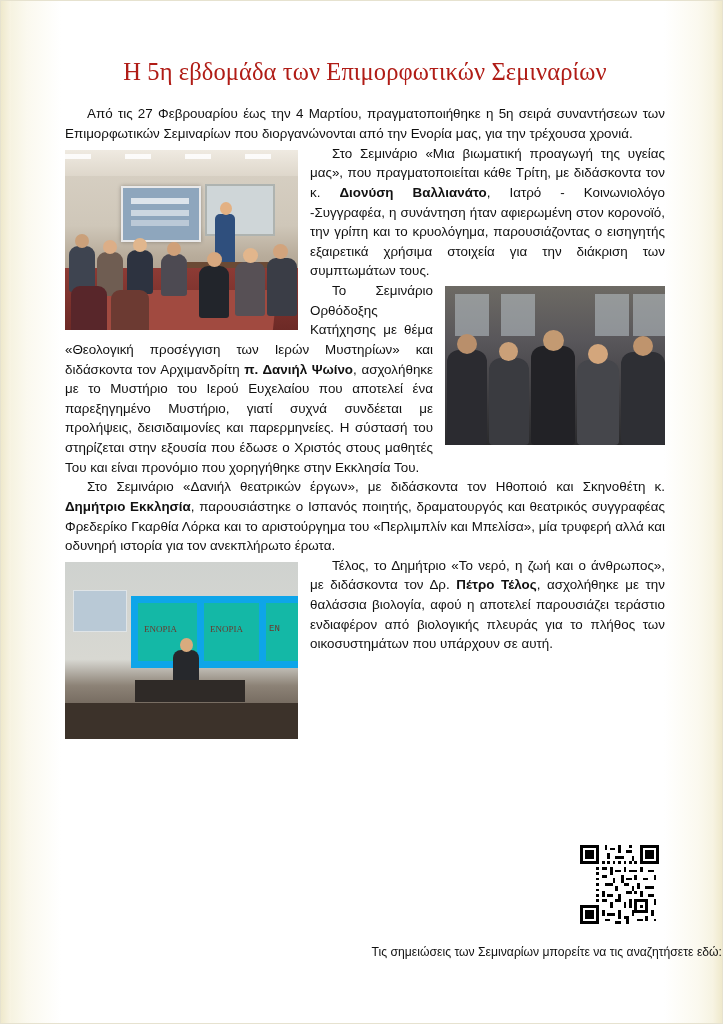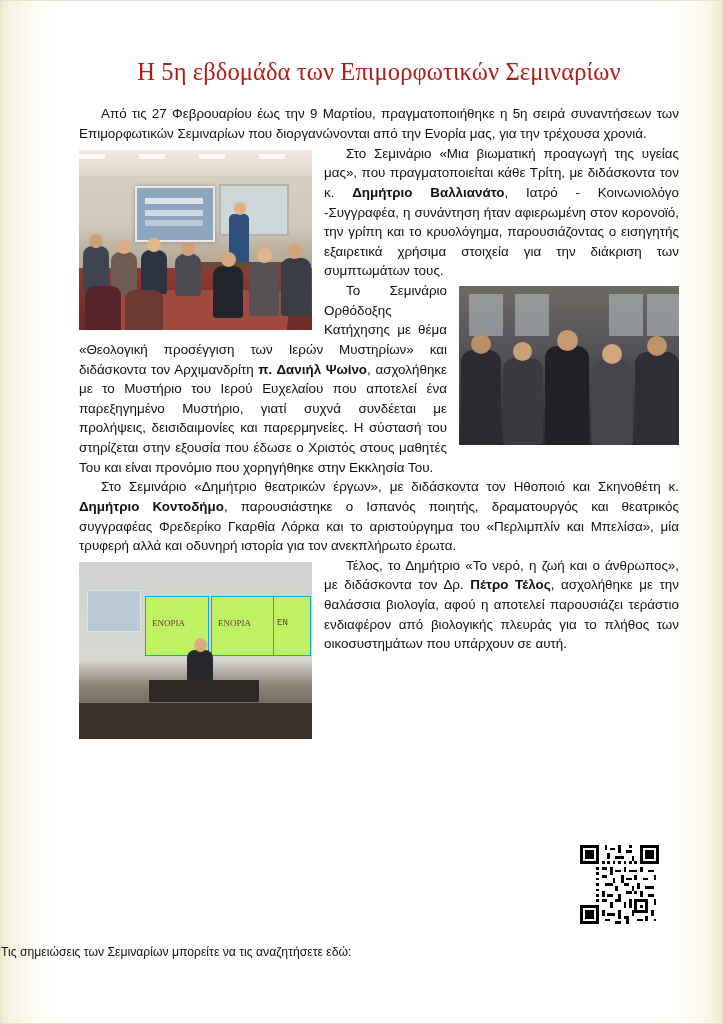--- a/index.html
+++ b/index.html
@@ -27,21 +27,21 @@
     top: 0;
     width: 10px;
     height: 100%;
     background: linear-gradient(to right, #efe9cc, #f8f4e4);
   }
   .edge-left { left: 0; }
   .edge-right { right: 0; background: linear-gradient(to left, #efe9cc, #f8f4e4); }
 
   .content {
     position: absolute;
-    left: 78px;
+    left: 64px;
     top: 56px;
     width: 600px;
   }
 
   h1.title {
     margin: 0 0 18px 0;
     font-family: "Liberation Serif", serif;
     font-size: 24.5px;
     font-weight: normal;
     color: #b01c16;
@@ -108,21 +108,21 @@
   .p1-head { position:absolute; border-radius:50%; }
 
   
   .p2-bg { position:absolute; inset:0; background:linear-gradient(to bottom,#6d6a64 0%,#58565a 35%,#3b3a3d 75%,#2a2a2c 100%); }
   .p2-win { position:absolute; top:8px; width:34px; height:42px; background:#b9c3c8; opacity:.55; }
   .p2-person { position:absolute; border-radius:12px 12px 4px 4px; }
   .p2-head { position:absolute; border-radius:50%; }
 
   
   .p3-bg { position:absolute; inset:0; background:linear-gradient(to bottom,#cfd2cf 0%,#d8d8d2 55%,#8c8276 70%,#4c4037 100%); }
-  .p3-banner { position:absolute; top:34px; width:62px; height:58px; background:#bef264; border:1px solid #0ea5e9; }
+  .p3-banner { position:absolute; top:34px; width:62px; height:58px; background:#14b8a6; border:7px solid #0ea5e9; }
   .p3-banner span { position:absolute; left:6px; top:20px; font-size:9px; color:#6a3a2e; font-family:"Liberation Serif",serif;}
   .p3-screenL { position:absolute; left:8px; top:28px; width:52px; height:40px; background:#b9c9d6; border:1px solid #dfe4e7;}
   .p3-table { position:absolute; left:70px; top:118px; width:110px; height:22px; background:#2f2a27;}
   .p3-speaker-body{position:absolute;left:108px;top:88px;width:26px;height:34px;background:#26282c;border-radius:8px 8px 0 0;}
   .p3-speaker-head{position:absolute;left:115px;top:76px;width:13px;height:14px;background:#d9ab7e;border-radius:50%;}
   .p3-floor{position:absolute;left:0;bottom:0;width:100%;height:36px;background:#3c322a;}
 
   
   .qr-wrap {
     position: absolute;
@@ -136,42 +136,42 @@
     width: 79px;
     height: 79px;
     display: block;
   }
 
   .footer-note {
     position: absolute;
     left: 0;
     right: 0;
     bottom: 64px;
-    text-align: left;
+    text-align: right;
     font-family: "Liberation Sans", sans-serif;
     font-size: 12.2px;
     color: #111;
   }
   .clear { clear: both; }
 </style>
 </head>
 <body>
 
 <div class="page">
   <div class="edge-left"></div>
   <div class="edge-right"></div>
 
   <div class="content">
 
     <h1 class="title">Η 5η εβδομάδα των Επιμορφωτικών Σεμιναρίων</h1>
 
     <div class="article">
 
       <p>
-        <span>Από τις 27 Φεβρουαρίου έως την 9 Μαρτίου, πραγματοποιήθηκε η 5η σειρά συναντήσεων των Επιμορφωτικών Σεμιναρίων που διοργανώνονται από την Ενορία μας, για την τρέχουσα χρονιά.</span>
+        <span>Από τις 27 Φεβρουαρίου έως την 4 Μαρτίου, πραγματοποιήθηκε η 5η σειρά συναντήσεων των Επιμορφωτικών Σεμιναρίων που διοργανώνονται από την Ενορία μας, για την τρέχουσα χρονιά.</span>
       </p>
 
       <div class="img img-1">
         <div class="p1-wall"></div>
         <div class="p1-ceiling"></div>
         <div class="p1-lights"></div>
         <div class="p1-screen"></div>
         <div class="p1-board"></div>
         <div class="p1-speaker-body"></div>
         <div class="p1-speaker-head"></div>
@@ -191,21 +191,21 @@
         <div class="p1-head" style="left:142px;top:102px; width:15px; height:15px; background:#d7a87f;"></div>
         <div class="p1-person" style="left:170px;top:112px; width:30px; height:54px; background:#575055;"></div>
         <div class="p1-head" style="left:178px;top:98px; width:15px; height:15px; background:#e2b68c;"></div>
         <div class="p1-person" style="left:202px;top:108px; width:30px; height:58px; background:#3a3d46;"></div>
         <div class="p1-head" style="left:208px;top:94px; width:15px; height:15px; background:#d2a47d;"></div>
         <div class="p1-person" style="left:6px;  top:136px; width:36px; height:46px; background:#58262a;"></div>
         <div class="p1-person" style="left:46px; top:140px; width:38px; height:42px; background:#6c3a32;"></div>
       </div>
 
       <p>
-        <span>Στο Σεμινάριο «Μια βιωματική προαγωγή της υγείας μας», που πραγματοποιείται κάθε Τρίτη, με διδάσκοντα τον κ. </span><b>Δημήτριο Βαλλιανάτο</b><span>, Ιατρό - Κοινωνιολόγο -Συγγραφέα, η συνάντηση ήταν αφιερωμένη στον κορονοϊό, την γρίπη και το κρυολόγημα, παρουσιάζοντας ο εισηγητής εξαιρετικά χρήσιμα στοιχεία για την διάκριση των συμπτωμάτων τους.</span>
+        <span>Στο Σεμινάριο «Μια βιωματική προαγωγή της υγείας μας», που πραγματοποιείται κάθε Τρίτη, με διδάσκοντα τον κ. </span><b>Διονύση Βαλλιανάτο</b><span>, Ιατρό - Κοινωνιολόγο -Συγγραφέα, η συνάντηση ήταν αφιερωμένη στον κορονοϊό, την γρίπη και το κρυολόγημα, παρουσιάζοντας ο εισηγητής εξαιρετικά χρήσιμα στοιχεία για την διάκριση των συμπτωμάτων τους.</span>
       </p>
 
       <div class="img img-2">
         <div class="p2-bg"></div>
         <div class="p2-win" style="left:10px;"></div>
         <div class="p2-win" style="left:56px;"></div>
         <div class="p2-win" style="left:150px;"></div>
         <div class="p2-win" style="left:188px;"></div>
         <div class="p2-person" style="left:2px;  top:64px; width:40px; height:95px; background:#2b2b30;"></div>
         <div class="p2-head" style="left:12px; top:48px; width:20px; height:20px; background:#b98f6b;"></div>
@@ -217,21 +217,21 @@
         <div class="p2-head" style="left:143px;top:58px; width:20px; height:20px; background:#d3a67c;"></div>
         <div class="p2-person" style="left:176px;top:66px; width:44px; height:93px; background:#2e2f34;"></div>
         <div class="p2-head" style="left:188px;top:50px; width:20px; height:20px; background:#bf946d;"></div>
       </div>
 
       <p>
         <span>Το Σεμινάριο Ορθόδοξης Κατήχησης με θέμα «Θεολογική προσέγγιση των Ιερών Μυστηρίων» και διδάσκοντα τον Αρχιμανδρίτη </span><b>π. Δανιήλ Ψωίνο</b><span>, ασχολήθηκε με το Μυστήριο του Ιερού Ευχελαίου που αποτελεί ένα παρεξηγημένο Μυστήριο, γιατί συχνά συνδέεται με προλήψεις, δεισιδαιμονίες και παρερμηνείες. Η σύστασή του στηρίζεται στην εξουσία που έδωσε ο Χριστός στους μαθητές Του και είναι προνόμιο που χορηγήθηκε στην Εκκλησία Του.</span>
       </p>
 
       <p>
-        <span>Στο Σεμινάριο «Δημήτριο θεατρικών έργων», με διδάσκοντα τον Ηθοποιό και Σκηνοθέτη κ. </span><b>Δημήτριο Κοντοδήμο</b><span>, παρουσιάστηκε ο Ισπανός ποιητής, δραματουργός και θεατρικός συγγραφέας Φρεδερίκο Γκαρθία Λόρκα και το αριστούργημα του «Περλιμπλίν και Μπελίσα», μία τρυφερή αλλά και οδυνηρή ιστορία για τον ανεκπλήρωτο έρωτα.</span>
+        <span>Στο Σεμινάριο «Δανιήλ θεατρικών έργων», με διδάσκοντα τον Ηθοποιό και Σκηνοθέτη κ. </span><b>Δημήτριο Εκκλησία</b><span>, παρουσιάστηκε ο Ισπανός ποιητής, δραματουργός και θεατρικός συγγραφέας Φρεδερίκο Γκαρθία Λόρκα και το αριστούργημα του «Περλιμπλίν και Μπελίσα», μία τρυφερή αλλά και οδυνηρή ιστορία για τον ανεκπλήρωτο έρωτα.</span>
       </p>
 
       <div class="img img-3">
         <div class="p3-bg"></div>
         <div class="p3-screenL"></div>
         <div class="p3-banner" style="left:66px;">
             <span>ΕΝΟΡΙΑ</span>
           </div>
         <div class="p3-banner" style="left:132px;">
             <span>ΕΝΟΡΙΑ</span>

